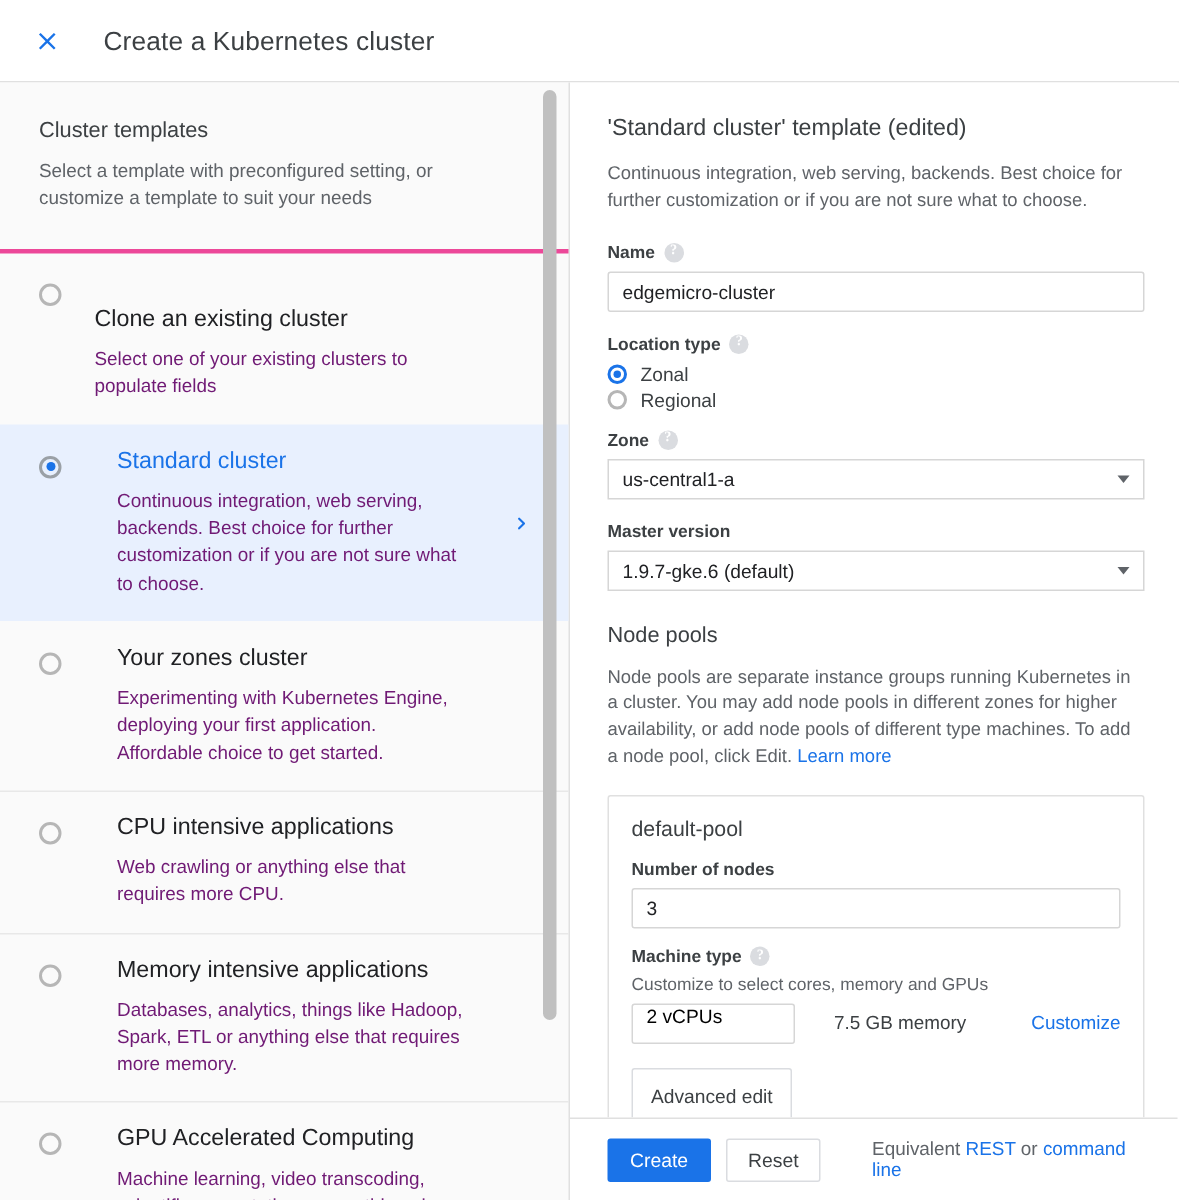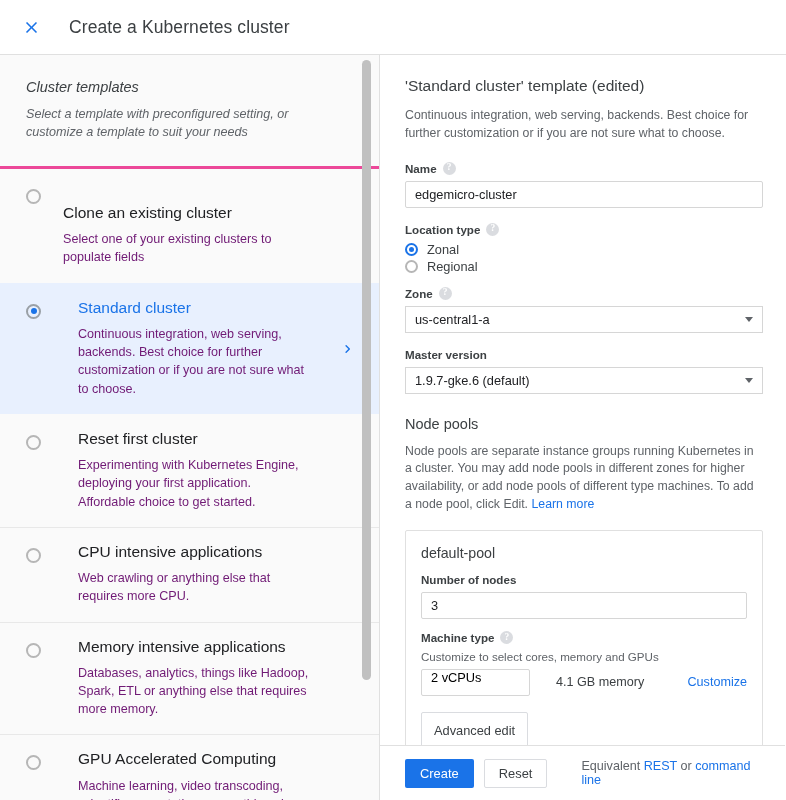--- a/index.html
+++ b/index.html
@@ -55,21 +55,20 @@
     position: relative;
     border-right: 1px solid #e0e0e0;
     overflow: hidden;
   }
   .left-inner {
     width: 380px;
     padding: 0 0 0 0;
   }
   .left-head {
     padding: 24px 32px 8px 26px;
-    font-style: italic;
   }
   .left-head h2 {
     margin: 0 0 11px 0;
     font-size: 14.5px;
     font-weight: 500;
     color: #3c4043;
   }
   .left-head p {
     margin: 0;
     font-size: 12.6px;
@@ -431,21 +430,21 @@
             <span class="chev">
               <svg width="17" height="17" viewBox="0 0 24 24">
                 <path d="M9.29 6.71a1 1 0 0 0 0 1.41L13.17 12l-3.88 3.88a1 1 0 1 0 1.42 1.41l4.58-4.58a1 1 0 0 0 0-1.42L10.7 6.71a1 1 0 0 0-1.41 0z" fill="#1a73e8"></path>
               </svg>
             </span>
           </div>
 
           <div class="tpl">
             <div class="radio"></div>
             <div class="tpl-body">
-              <div class="tpl-title">Reset first cluster</div>
+              <div class="tpl-title">Your zones cluster</div>
               <div class="tpl-desc">Experimenting with Kubernetes Engine, deploying your first application. Affordable choice to get started.</div>
             </div>
           </div>
 
           <div class="tpl">
             <div class="radio"></div>
             <div class="tpl-body">
               <div class="tpl-title">CPU intensive applications</div>
               <div class="tpl-desc">Web crawling or anything else that requires more CPU.</div>
             </div>
@@ -539,21 +538,21 @@
               <span>Machine type</span>
               <span class="help-icon">?</span>
             </div>
             <div class="sublabel">Customize to select cores, memory and GPUs</div>
 
             <div class="mt-row">
               <div class="mt-select">
                 <span>2 vCPUs</span>
                 <span class="caret"></span>
               </div>
-              <span class="mem-text">4.1 GB memory</span>
+              <span class="mem-text">7.5 GB memory</span>
               <a class="cust-link">Customize</a>
             </div>
 
             <button class="btn-outline">Advanced edit</button>
           </div>
 
         </div>
       </div>
 
       <div class="footer">

